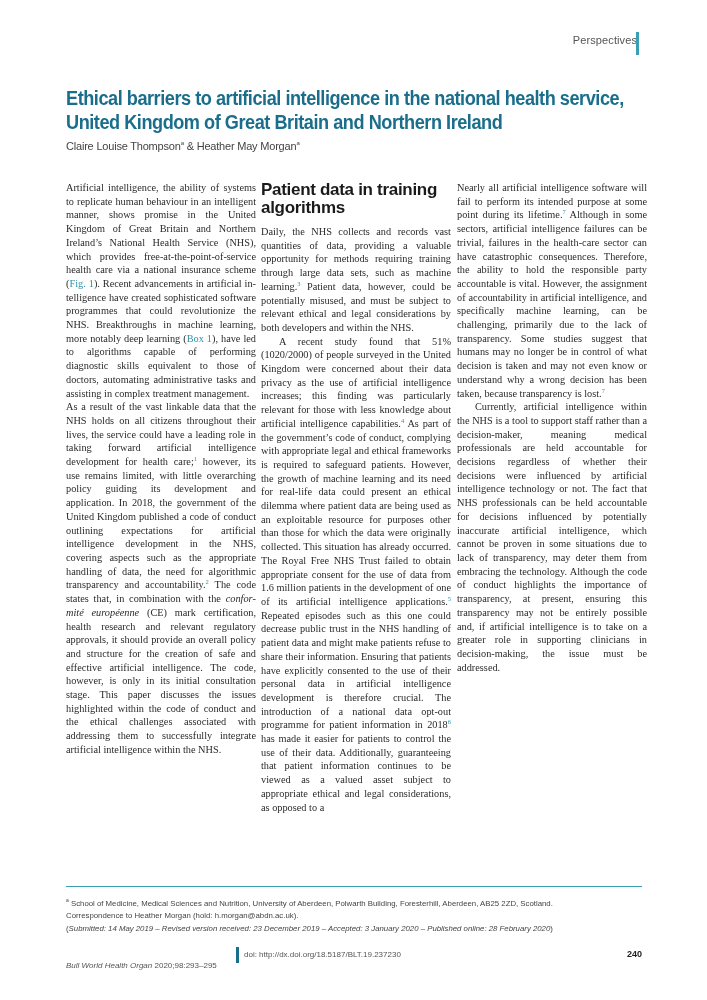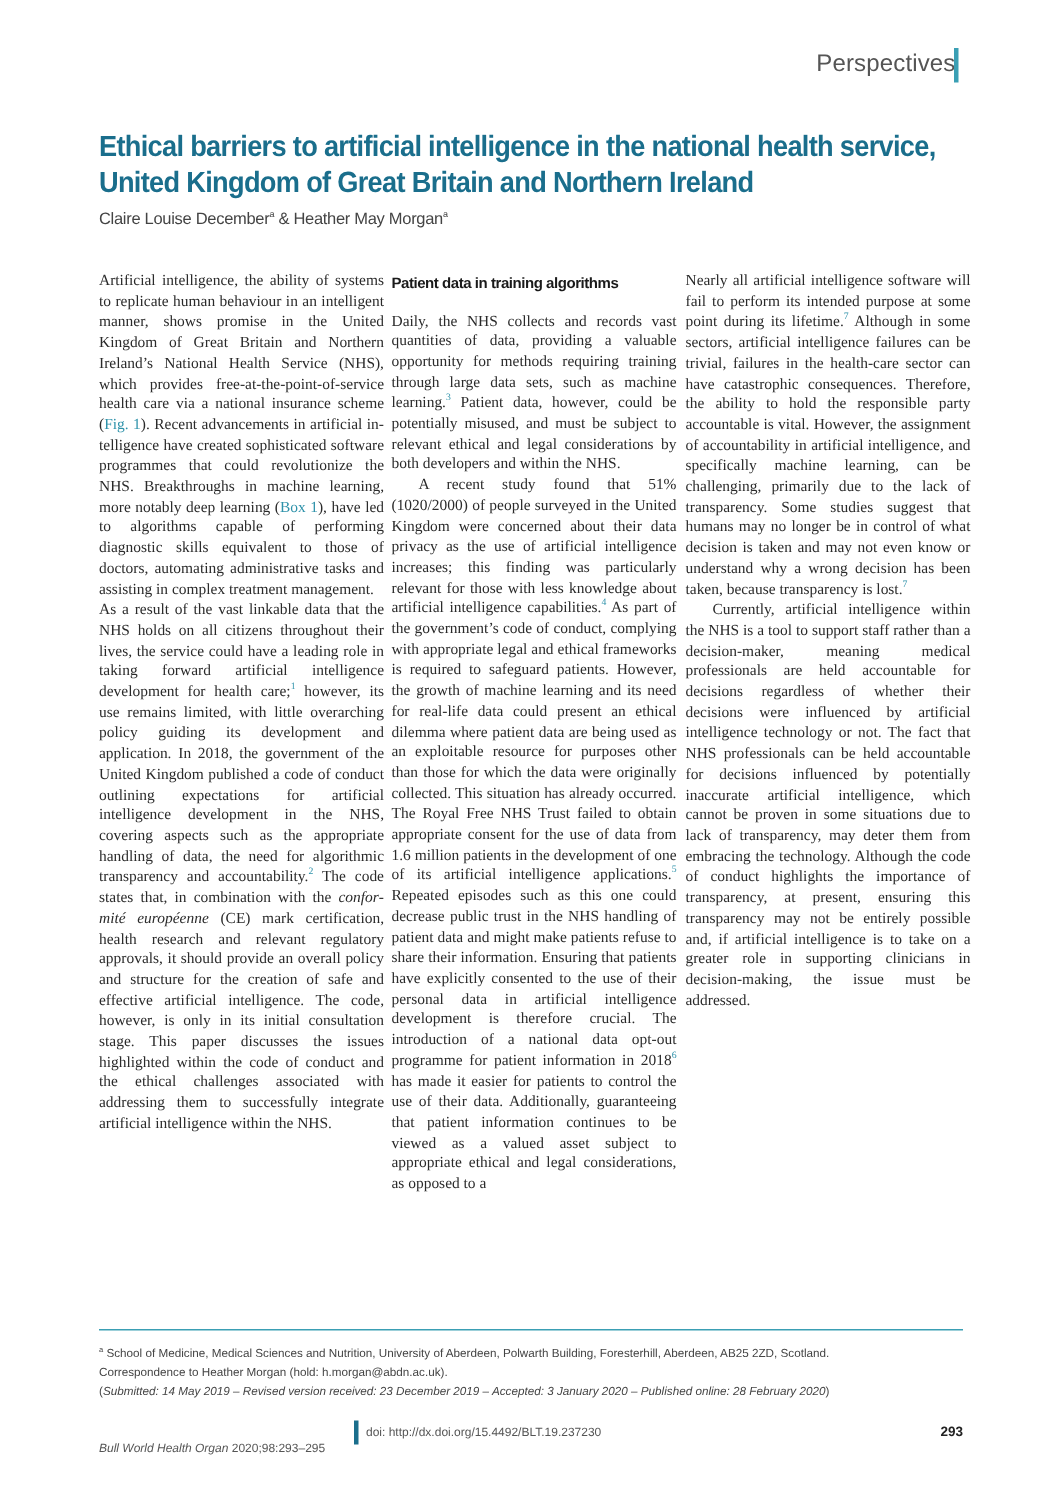--- a/index.html
+++ b/index.html
@@ -1,28 +1,28 @@
 <!DOCTYPE html>
 <html><head>
 <meta charset="utf-8">
 <style>
   html, body { margin: 0; padding: 0; background: #ffffff; }
   body { width: 707px; height: 1000px; position: relative; overflow: hidden; font-family: "Liberation Serif", serif; color: #2a2a2a; }
-  .section-label { position: absolute; right: 70px; top: 34px; font-family: "Liberation Sans", sans-serif; font-size: 16px; color: #555; letter-spacing: 0.1px; }
+  .section-label { position: absolute; right: 70px; top: 34px; font-family: "Liberation Sans", sans-serif; font-size: 11px; color: #555; letter-spacing: 0.1px; }
   .section-bar { position: absolute; left: 636px; top: 32px; width: 3px; height: 23px; background: #3a9fb4; }
   .title { position: absolute; left: 66px; top: 86px; width: 600px; margin: 0; font-family: "Liberation Sans", sans-serif; font-weight: bold; font-size: 19.5px; line-height: 24px; color: #1a6e8c; letter-spacing: -0.5px; transform: scaleX(0.93); transform-origin: left top; white-space: nowrap; }
   .authors { position: absolute; left: 66px; top: 140px; font-family: "Liberation Sans", sans-serif; font-size: 11px; color: #444; letter-spacing: -0.2px; }
   .authors sup { font-size: 6px; }
   .col { position: absolute; top: 181px; width: 190px; font-size: 10.3px; line-height: 13.7px; text-align: justify; hyphens: manual; }
   .col p { margin: 0; }
   .col p.indent { text-indent: 18px; }
   .col1 { left: 66px; }
   .col2 { left: 261px; top: 181px; }
   .col3 { left: 457px; }
-  .h2 { font-family: "Liberation Sans", sans-serif; font-weight: bold; font-size: 10px; line-height: 17.5px; color: #1a1a1a; margin: 0 0 9px 0; letter-spacing: -0.3px; text-align: left; }
+  .h2 { font-family: "Liberation Sans", sans-serif; font-weight: bold; font-size: 17px; line-height: 17.5px; color: #1a1a1a; margin: 0 0 9px 0; letter-spacing: -0.3px; text-align: left; }
   .col2 .h2 { margin-top: 0; }
   .col3 .h2 { margin-top: 11px; }
   .ref { color: #2e92aa; font-size: 6.5px; vertical-align: super; line-height: 0; }
   .link { color: #2e92aa; }
   .footnote-rule { position: absolute; left: 66px; top: 886px; width: 576px; height: 1px; background: #3a9fb4; }
   .footnotes { position: absolute; left: 66px; top: 894px; width: 580px; font-family: "Liberation Sans", sans-serif; font-size: 7.8px; line-height: 12.5px; color: #444; }
   .footnotes p { margin: 0; }
   .footnotes sup { font-size: 5px; }
   .footnotes em { font-style: italic; }
   .footer { position: absolute; left: 66px; top: 947px; width: 576px; height: 16px; font-family: "Liberation Sans", sans-serif; font-size: 8px; color: #555; }
@@ -37,21 +37,21 @@
 
 <div class="section-label">Perspectives</div>
 <div class="section-bar"></div>
 
 <h1 class="title">
   <span>Ethical barriers to artificial intelligence in the national health service,</span><br>
   <span>United Kingdom of Great Britain and Northern Ireland</span>
 </h1>
 
 <div class="authors">
-  <span>Claire Louise December</span><sup>a</sup><span> &amp; </span><span>Heather May Morgan</span><sup>a</sup>
+  <span>Claire Louise Thompson</span><sup>a</sup><span> &amp; </span><span>Heather May Morgan</span><sup>a</sup>
 </div>
 
 <div class="col col1">
   <p>
     <span>Artificial intelligence, the ability of sys­tems to replicate human behaviour in an intelligent manner, shows promise in the United Kingdom of Great Britain and Northern Ireland’s National Health Service (NHS), which provides free-at-the-point-of-service health care via a national insurance scheme (</span><span class="link">Fig. 1</span><span>). Recent advancements in artificial in­telligence have created sophisticated software programmes that could revo­lutionize the NHS. Breakthroughs in machine learning, more notably deep learning (</span><span class="link">Box 1</span><span>), have led to algorithms capable of performing diagnostic skills equivalent to those of doctors, automat­ing administrative tasks and assisting in complex treatment management.</span>
   </p>
   <p>
     <span>As a result of the vast linkable data that the NHS holds on all citizens through­out their lives, the service could have a leading role in taking forward artificial intelligence development for health care;</span><span class="ref">1</span><span> however, its use remains limited, with little overarching policy guiding its development and application. In 2018, the government of the United Kingdom published a code of conduct outlining expectations for artificial intelligence development in the NHS, covering as­pects such as the appropriate handling of data, the need for algorithmic transpar­ency and accountability.</span><span class="ref">2</span><span> The code states that, in combination with the </span><em>confor­mité européenne</em><span> (CE) mark certification, health research and relevant regulatory approvals, it should provide an overall policy and structure for the creation of safe and effective artificial intelligence. The code, however, is only in its initial consultation stage. This paper discusses the issues highlighted within the code of conduct and the ethical challenges associated with addressing them to suc­cessfully integrate artificial intelligence within the NHS.</span>
   </p>
 </div>
@@ -76,15 +76,15 @@
 <div class="footnote-rule"></div>
 <div class="footnotes">
   <p><sup>a</sup><span> School of Medicine, Medical Sciences and Nutrition, University of Aberdeen, Polwarth Building, Foresterhill, Aberdeen, AB25 2ZD, Scotland.</span></p>
   <p>Correspondence to Heather Morgan (hold: h.morgan@abdn.ac.uk).</p>
   <p>(<em>Submitted: 14 May 2019 – Revised version received: 23 December 2019 – Accepted: 3 January 2020 – Published online: 28 February 2020</em>)</p>
 </div>
 
 <div class="footer">
   <span class="journal"><span>Bull World Health Organ</span><span class="journal-rest"> 2020;98:293–295</span></span>
   <span class="bar"></span>
-  <span class="doi">doi: http://dx.doi.org/15.4492/BLT.19.237230</span>
-  <span class="page">293</span>
+  <span class="doi">doi: http://dx.doi.org/18.5187/BLT.19.237230</span>
+  <span class="page">240</span>
 </div>
 
 </body></html>

